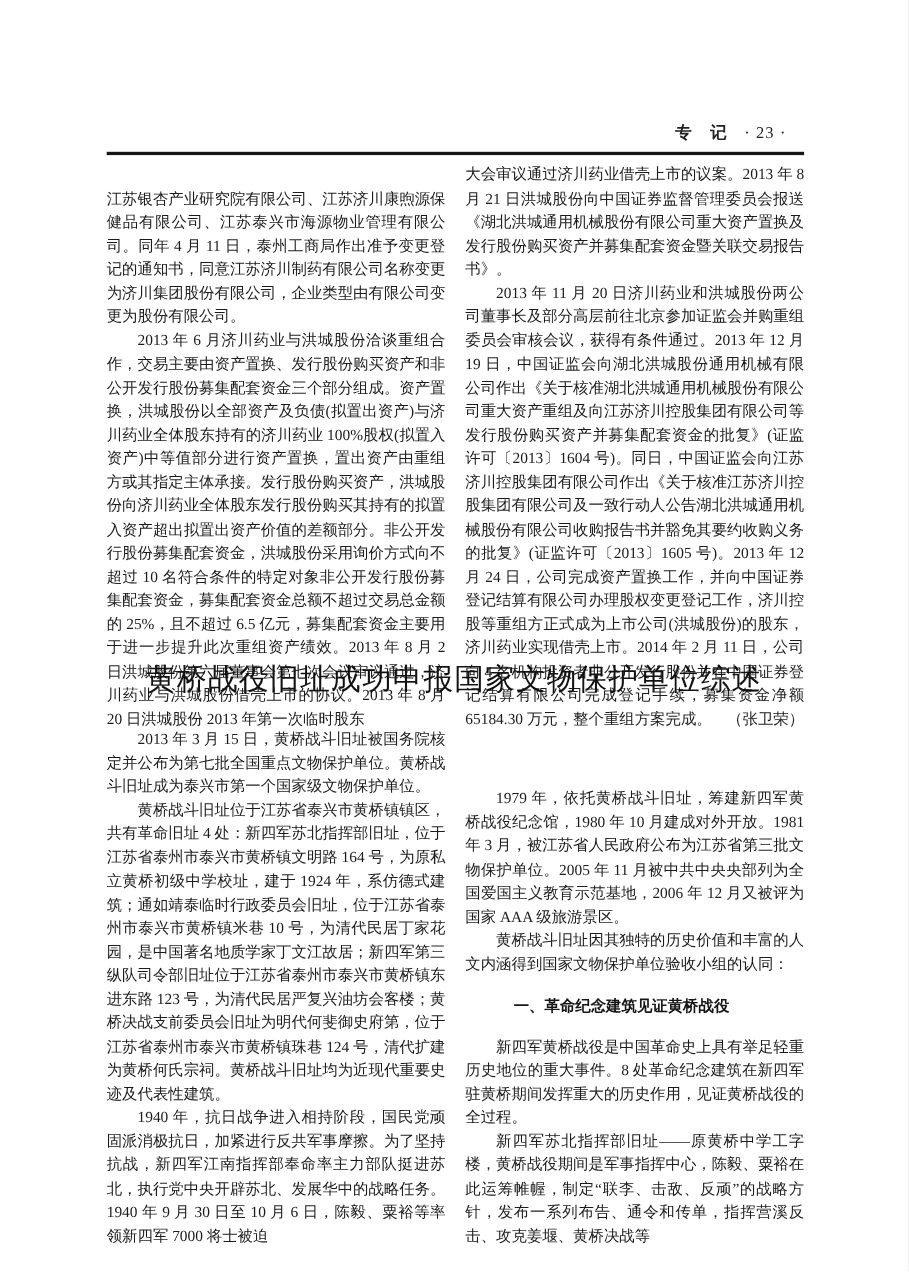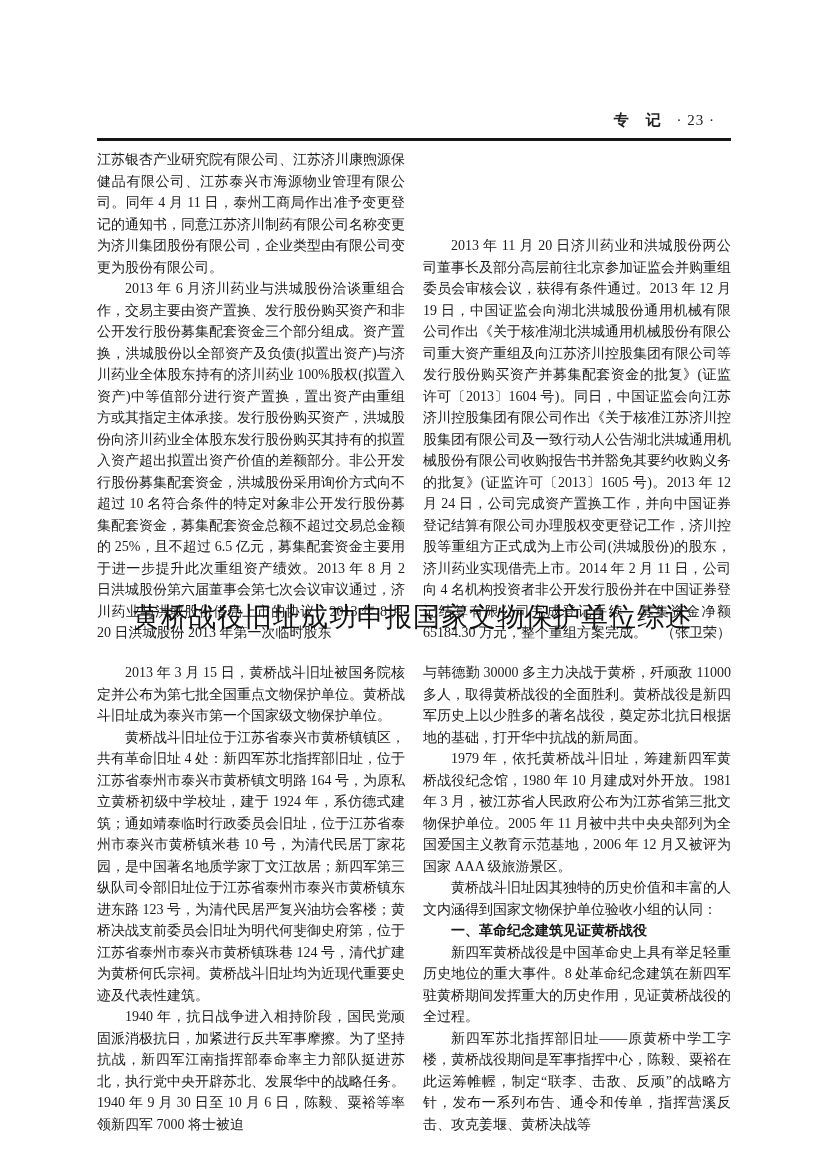--- a/index.html
+++ b/index.html
@@ -80,21 +80,21 @@
     width: 826px;
     text-align: center;
     font-family: "Liberation Sans", sans-serif;
     font-weight: 400;
     font-size: 27px;
     letter-spacing: 1px;
     color: #121212;
     line-height: 40px;
   }
   .subheading {
-    margin: 0;
+    margin: 16px;
     font-family: "Liberation Sans", sans-serif;
     font-weight: 700;
     font-size: 14px;
     line-height: 21.5px;
     text-indent: 2em;
     text-align: justify;
     color: #161616;
   }
 </style>
 </head>
@@ -108,35 +108,35 @@
   </div>
 
   <div class="header-rule"></div>
 
   <div class="columns upper">
     <div class="col">
       <p class="para flush">江苏银杏产业研究院有限公司、江苏济川康煦源保健品有限公司、江苏泰兴市海源物业管理有限公司。同年 4 月 11 日，泰州工商局作出准予变更登记的通知书，同意江苏济川制药有限公司名称变更为济川集团股份有限公司，企业类型由有限公司变更为股份有限公司。</p>
       <p class="para">2013 年 6 月济川药业与洪城股份洽谈重组合作，交易主要由资产置换、发行股份购买资产和非公开发行股份募集配套资金三个部分组成。资产置换，洪城股份以全部资产及负债(拟置出资产)与济川药业全体股东持有的济川药业 100%股权(拟置入资产)中等值部分进行资产置换，置出资产由重组方或其指定主体承接。发行股份购买资产，洪城股份向济川药业全体股东发行股份购买其持有的拟置入资产超出拟置出资产价值的差额部分。非公开发行股份募集配套资金，洪城股份采用询价方式向不超过 10 名符合条件的特定对象非公开发行股份募集配套资金，募集配套资金总额不超过交易总金额的 25%，且不超过 6.5 亿元，募集配套资金主要用于进一步提升此次重组资产绩效。2013 年 8 月 2 日洪城股份第六届董事会第七次会议审议通过，济川药业与洪城股份借壳上市的协议。2013 年 8 月 20 日洪城股份 2013 年第一次临时股东</p>
     </div>
     <div class="col">
+      <p class="para flush">大会审议通过济川药业借壳上市的议案。2013 年 8 月 21 日洪城股份向中国证券监督管理委员会报送《湖北洪城通用机械股份有限公司重大资产置换及发行股份购买资产并募集配套资金暨关联交易报告书》。</p>
       <p class="para">2013 年 11 月 20 日济川药业和洪城股份两公司董事长及部分高层前往北京参加证监会并购重组委员会审核会议，获得有条件通过。2013 年 12 月 19 日，中国证监会向湖北洪城股份通用机械有限公司作出《关于核准湖北洪城通用机械股份有限公司重大资产重组及向江苏济川控股集团有限公司等发行股份购买资产并募集配套资金的批复》(证监许可〔2013〕1604 号)。同日，中国证监会向江苏济川控股集团有限公司作出《关于核准江苏济川控股集团有限公司及一致行动人公告湖北洪城通用机械股份有限公司收购报告书并豁免其要约收购义务的批复》(证监许可〔2013〕1605 号)。2013 年 12 月 24 日，公司完成资产置换工作，并向中国证券登记结算有限公司办理股权变更登记工作，济川控股等重组方正式成为上市公司(洪城股份)的股东，济川药业实现借壳上市。2014 年 2 月 11 日，公司向 4 名机构投资者非公开发行股份并在中国证券登记结算有限公司完成登记手续，募集资金净额 65184.30 万元，整个重组方案完成。</p>
       <div class="author-credit">（张卫荣）</div>
     </div>
   </div>
 
   <div class="article-title">黄桥战役旧址成功申报国家文物保护单位综述</div>
 
   <div class="columns lower">
     <div class="col">
       <p class="para">2013 年 3 月 15 日，黄桥战斗旧址被国务院核定并公布为第七批全国重点文物保护单位。黄桥战斗旧址成为泰兴市第一个国家级文物保护单位。</p>
       <p class="para">黄桥战斗旧址位于江苏省泰兴市黄桥镇镇区，共有革命旧址 4 处：新四军苏北指挥部旧址，位于江苏省泰州市泰兴市黄桥镇文明路 164 号，为原私立黄桥初级中学校址，建于 1924 年，系仿德式建筑；通如靖泰临时行政委员会旧址，位于江苏省泰州市泰兴市黄桥镇米巷 10 号，为清代民居丁家花园，是中国著名地质学家丁文江故居；新四军第三纵队司令部旧址位于江苏省泰州市泰兴市黄桥镇东进东路 123 号，为清代民居严复兴油坊会客楼；黄桥决战支前委员会旧址为明代何斐御史府第，位于江苏省泰州市泰兴市黄桥镇珠巷 124 号，清代扩建为黄桥何氏宗祠。黄桥战斗旧址均为近现代重要史迹及代表性建筑。</p>
       <p class="para">1940 年，抗日战争进入相持阶段，国民党顽固派消极抗日，加紧进行反共军事摩擦。为了坚持抗战，新四军江南指挥部奉命率主力部队挺进苏北，执行党中央开辟苏北、发展华中的战略任务。1940 年 9 月 30 日至 10 月 6 日，陈毅、粟裕等率领新四军 7000 将士被迫</p>
     </div>
     <div class="col">
-      <p class="para flush">与韩德勤 30000 多主力决战于黄桥，歼顽敌 11000 多人，取得黄桥战役的全面胜利。黄桥战役是新四军历史上以少胜多的著名战役，奠定苏北抗日根据地的基础，打开华中抗战的新局面。</p>
       <p class="para">1979 年，依托黄桥战斗旧址，筹建新四军黄桥战役纪念馆，1980 年 10 月建成对外开放。1981 年 3 月，被江苏省人民政府公布为江苏省第三批文物保护单位。2005 年 11 月被中共中央央部列为全国爱国主义教育示范基地，2006 年 12 月又被评为国家 AAA 级旅游景区。</p>
       <p class="para">黄桥战斗旧址因其独特的历史价值和丰富的人文内涵得到国家文物保护单位验收小组的认同：</p>
       <h3 class="subheading">一、革命纪念建筑见证黄桥战役</h3>
       <p class="para">新四军黄桥战役是中国革命史上具有举足轻重历史地位的重大事件。8 处革命纪念建筑在新四军驻黄桥期间发挥重大的历史作用，见证黄桥战役的全过程。</p>
       <p class="para">新四军苏北指挥部旧址——原黄桥中学工字楼，黄桥战役期间是军事指挥中心，陈毅、粟裕在此运筹帷幄，制定“联李、击敌、反顽”的战略方针，发布一系列布告、通令和传单，指挥营溪反击、攻克姜堰、黄桥决战等</p>
     </div>
   </div>
 
 </div>
 

